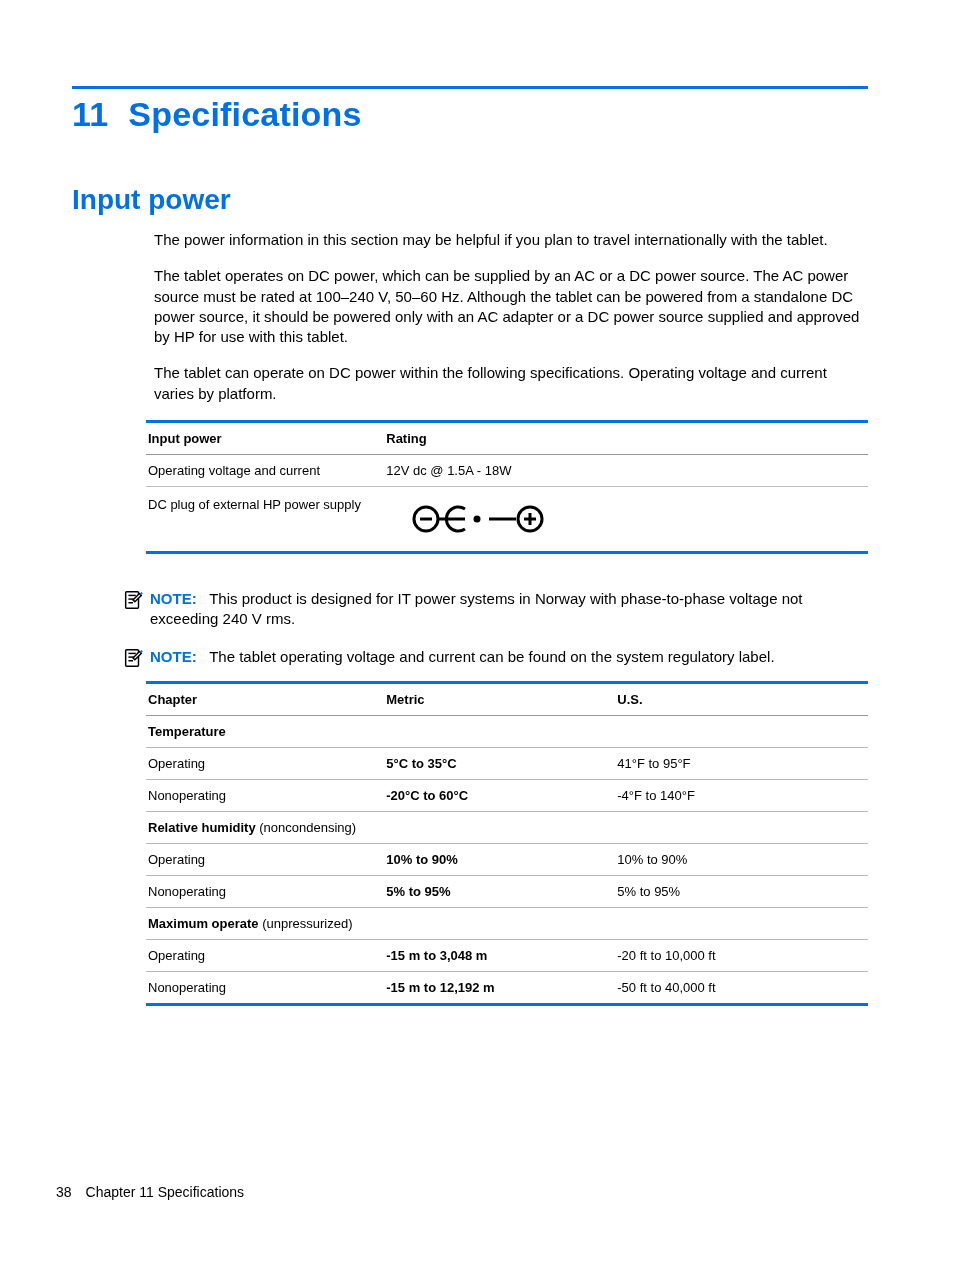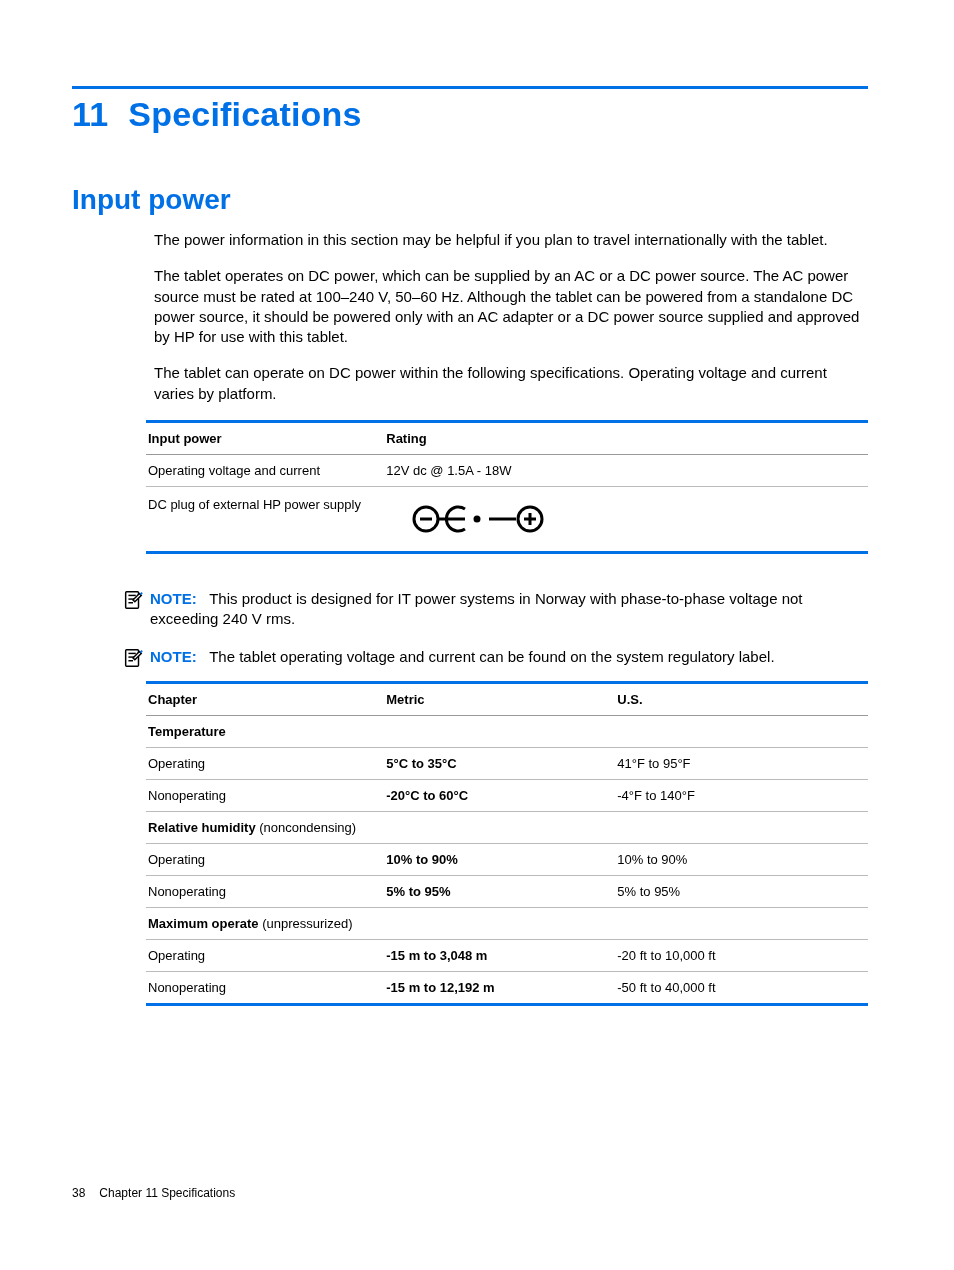--- a/index.html
+++ b/index.html
@@ -92,22 +92,22 @@
   .note-label {
     color: #0070e6;
     font-weight: bold;
   }
   
   .plug-cell svg { display:block; margin: 2px 0 2px 24px; }
   
   .footer {
     position: absolute;
     bottom: 70px;
-    left: 72px;
-    font-size: 12px;
+    left: 56px;
+    font-size: 14px;
     text-align: center;
   }
   .footer .pgnum { margin-right: 14px; }
 </style>
 </head>
 <body>
 
 <div class="page">
 
   <hr class="top-rule">

